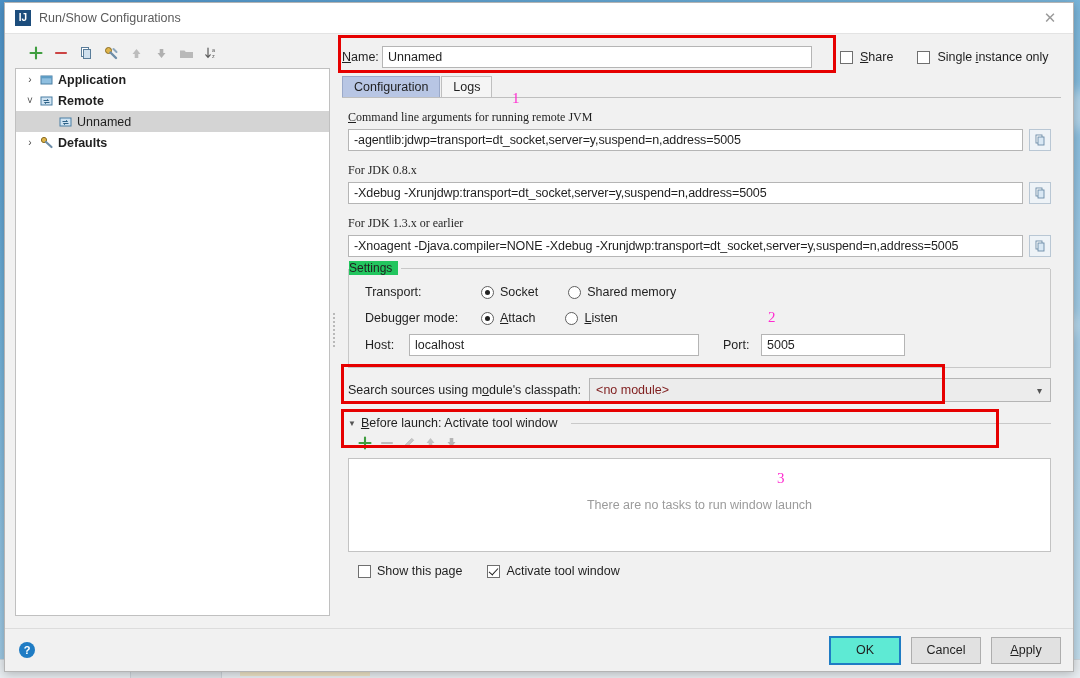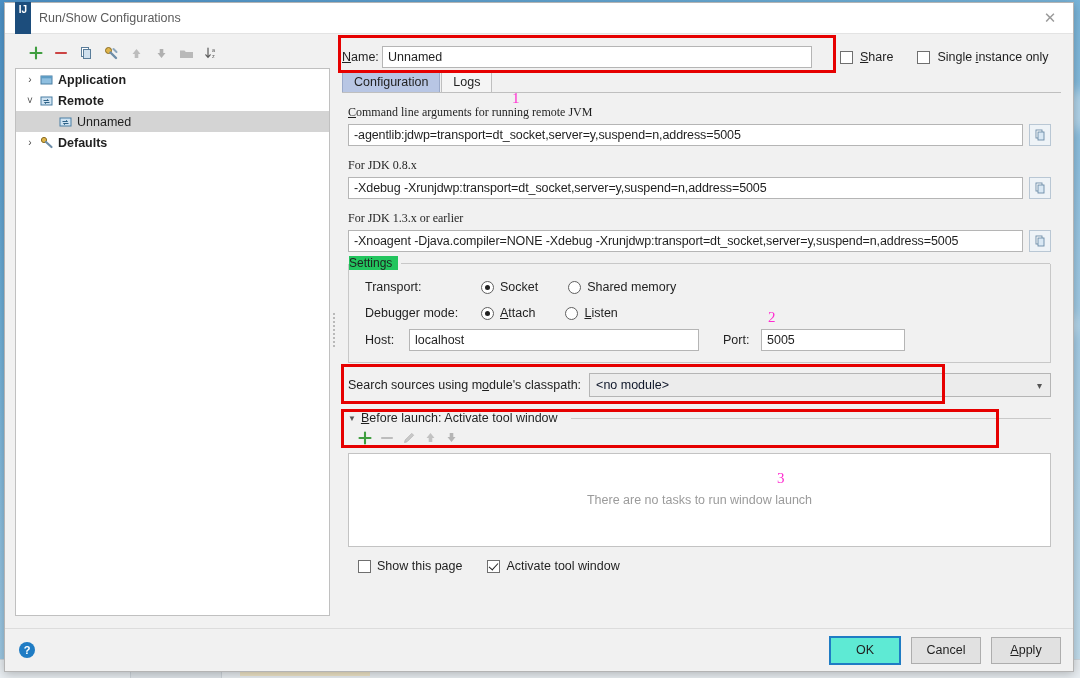--- a/index.html
+++ b/index.html
@@ -20,21 +20,21 @@
 
   
   #dialog{
     position:absolute;left:4px;top:2px;width:1068px;height:668px;
     background:#f1f1f1;border:1px solid #b4b4b4;
     box-shadow:0 2px 10px rgba(0,0,0,.25);
     display:flex;flex-direction:column;
   }
   #titlebar{height:30px;background:#ffffff;border-bottom:1px solid #e3e3e3;
     display:flex;align-items:center;padding:0 0 0 10px;position:relative;flex:0 0 30px;}
-  #titlebar .app-ico{width:16px;height:32px;margin-right:8px;background:#1c4d7c;
+  #titlebar .app-ico{width:16px;height:16px;margin-right:8px;background:#1c4d7c;
     color:#fff;font-size:10px;font-weight:bold;line-height:16px;text-align:center;
     font-family:"Liberation Sans",sans-serif;}
   #titlebar .ttl{font-size:12.5px;color:#5b5b5b;}
   #close-btn{position:absolute;right:0;top:0;width:46px;height:30px;
     display:flex;align-items:center;justify-content:center;color:#9a9a9a;font-size:15px;cursor:default;}
 
   #body-area{flex:1;display:flex;min-height:0;background:#f1f1f1;}
 
   
   #leftpane{width:325px;display:flex;flex-direction:column;padding:6px 0 0 10px;box-sizing:border-box;}
@@ -48,21 +48,21 @@
   .tlabel.plain{font-weight:normal;}
   .ticon{width:17px;display:flex;align-items:center;justify-content:center;}
 
   
   #splitter{width:8px;display:flex;align-items:center;justify-content:center;position:relative;}
   #splitter .dots{width:2px;height:36px;background:
     repeating-linear-gradient(180deg,#b9b9b9 0 2px,transparent 2px 4px);}
 
   
   #rightpane{flex:1;display:flex;flex-direction:column;padding:10px 12px 0 4px;box-sizing:border-box;min-width:0;}
-  .name-row{display:flex;align-items:center;height:26px;}
+  .name-row{display:flex;align-items:center;height:26px;margin-bottom:5px;}
   .lbl{font-size:12.5px;}
   .uline{text-decoration:underline;}
   input[type=text]{
     font-family:"Liberation Sans",sans-serif;font-size:12.5px;color:#1f1f1f;
     border:1px solid #b5b5b5;background:#fff;height:22px;padding:0 5px;box-sizing:border-box;outline:none;}
   .mono-field{font-family:"Liberation Mono",monospace;font-size:11px;letter-spacing:-.1px;}
 
   .chk{width:13px;height:13px;border:1px solid #6f6f6f;background:#fff;display:inline-block;
     position:relative;box-sizing:border-box;vertical-align:-2px;}
   .chk.on::after{content:"";position:absolute;left:3px;top:0px;width:4px;height:8px;
@@ -91,21 +91,21 @@
   .opt-row{display:flex;align-items:center;height:26px;padding-left:16px;font-size:12.5px;}
   .opt-row .cap{width:116px;}
   .opt{display:flex;align-items:center;gap:6px;margin-right:30px;}
 
   .hostrow{display:flex;align-items:center;height:28px;padding-left:16px;gap:6px;font-size:12.5px;}
 
   
   .combo-row{display:flex;align-items:center;gap:8px;margin-top:10px;font-size:12.5px;}
   .combo{flex:1;height:24px;border:1px solid #b5b5b5;background:#ececec;display:flex;align-items:center;
     padding:0 4px 0 6px;box-sizing:border-box;cursor:default;}
-  .combo .cval{flex:1;font-size:12.5px;color:#0f172a;}
+  .combo .cval{flex:1;font-size:12.5px;color:#7f1d1d;}
   .combo .carrow{color:#555;font-size:10px;padding:0 4px;}
 
   
   .bl-head{display:flex;align-items:center;gap:5px;margin-top:14px;font-size:12.5px;}
   .bl-head .tri{color:#555;font-size:8px;}
   .bl-head .rule{flex:1;height:1px;background:#c9c9c9;margin-left:8px;}
   .bl-toolbar{display:flex;align-items:center;gap:8px;height:24px;padding-left:10px;margin-top:2px;}
   .bl-list{height:92px;background:#fff;border:1px solid #c3c3c3;margin-top:2px;
     display:flex;align-items:center;justify-content:center;color:#9b9b9b;font-size:12.5px;}
   .bottom-chk{display:flex;align-items:center;gap:7px;margin-top:12px;font-size:12.5px;padding-left:10px;}

